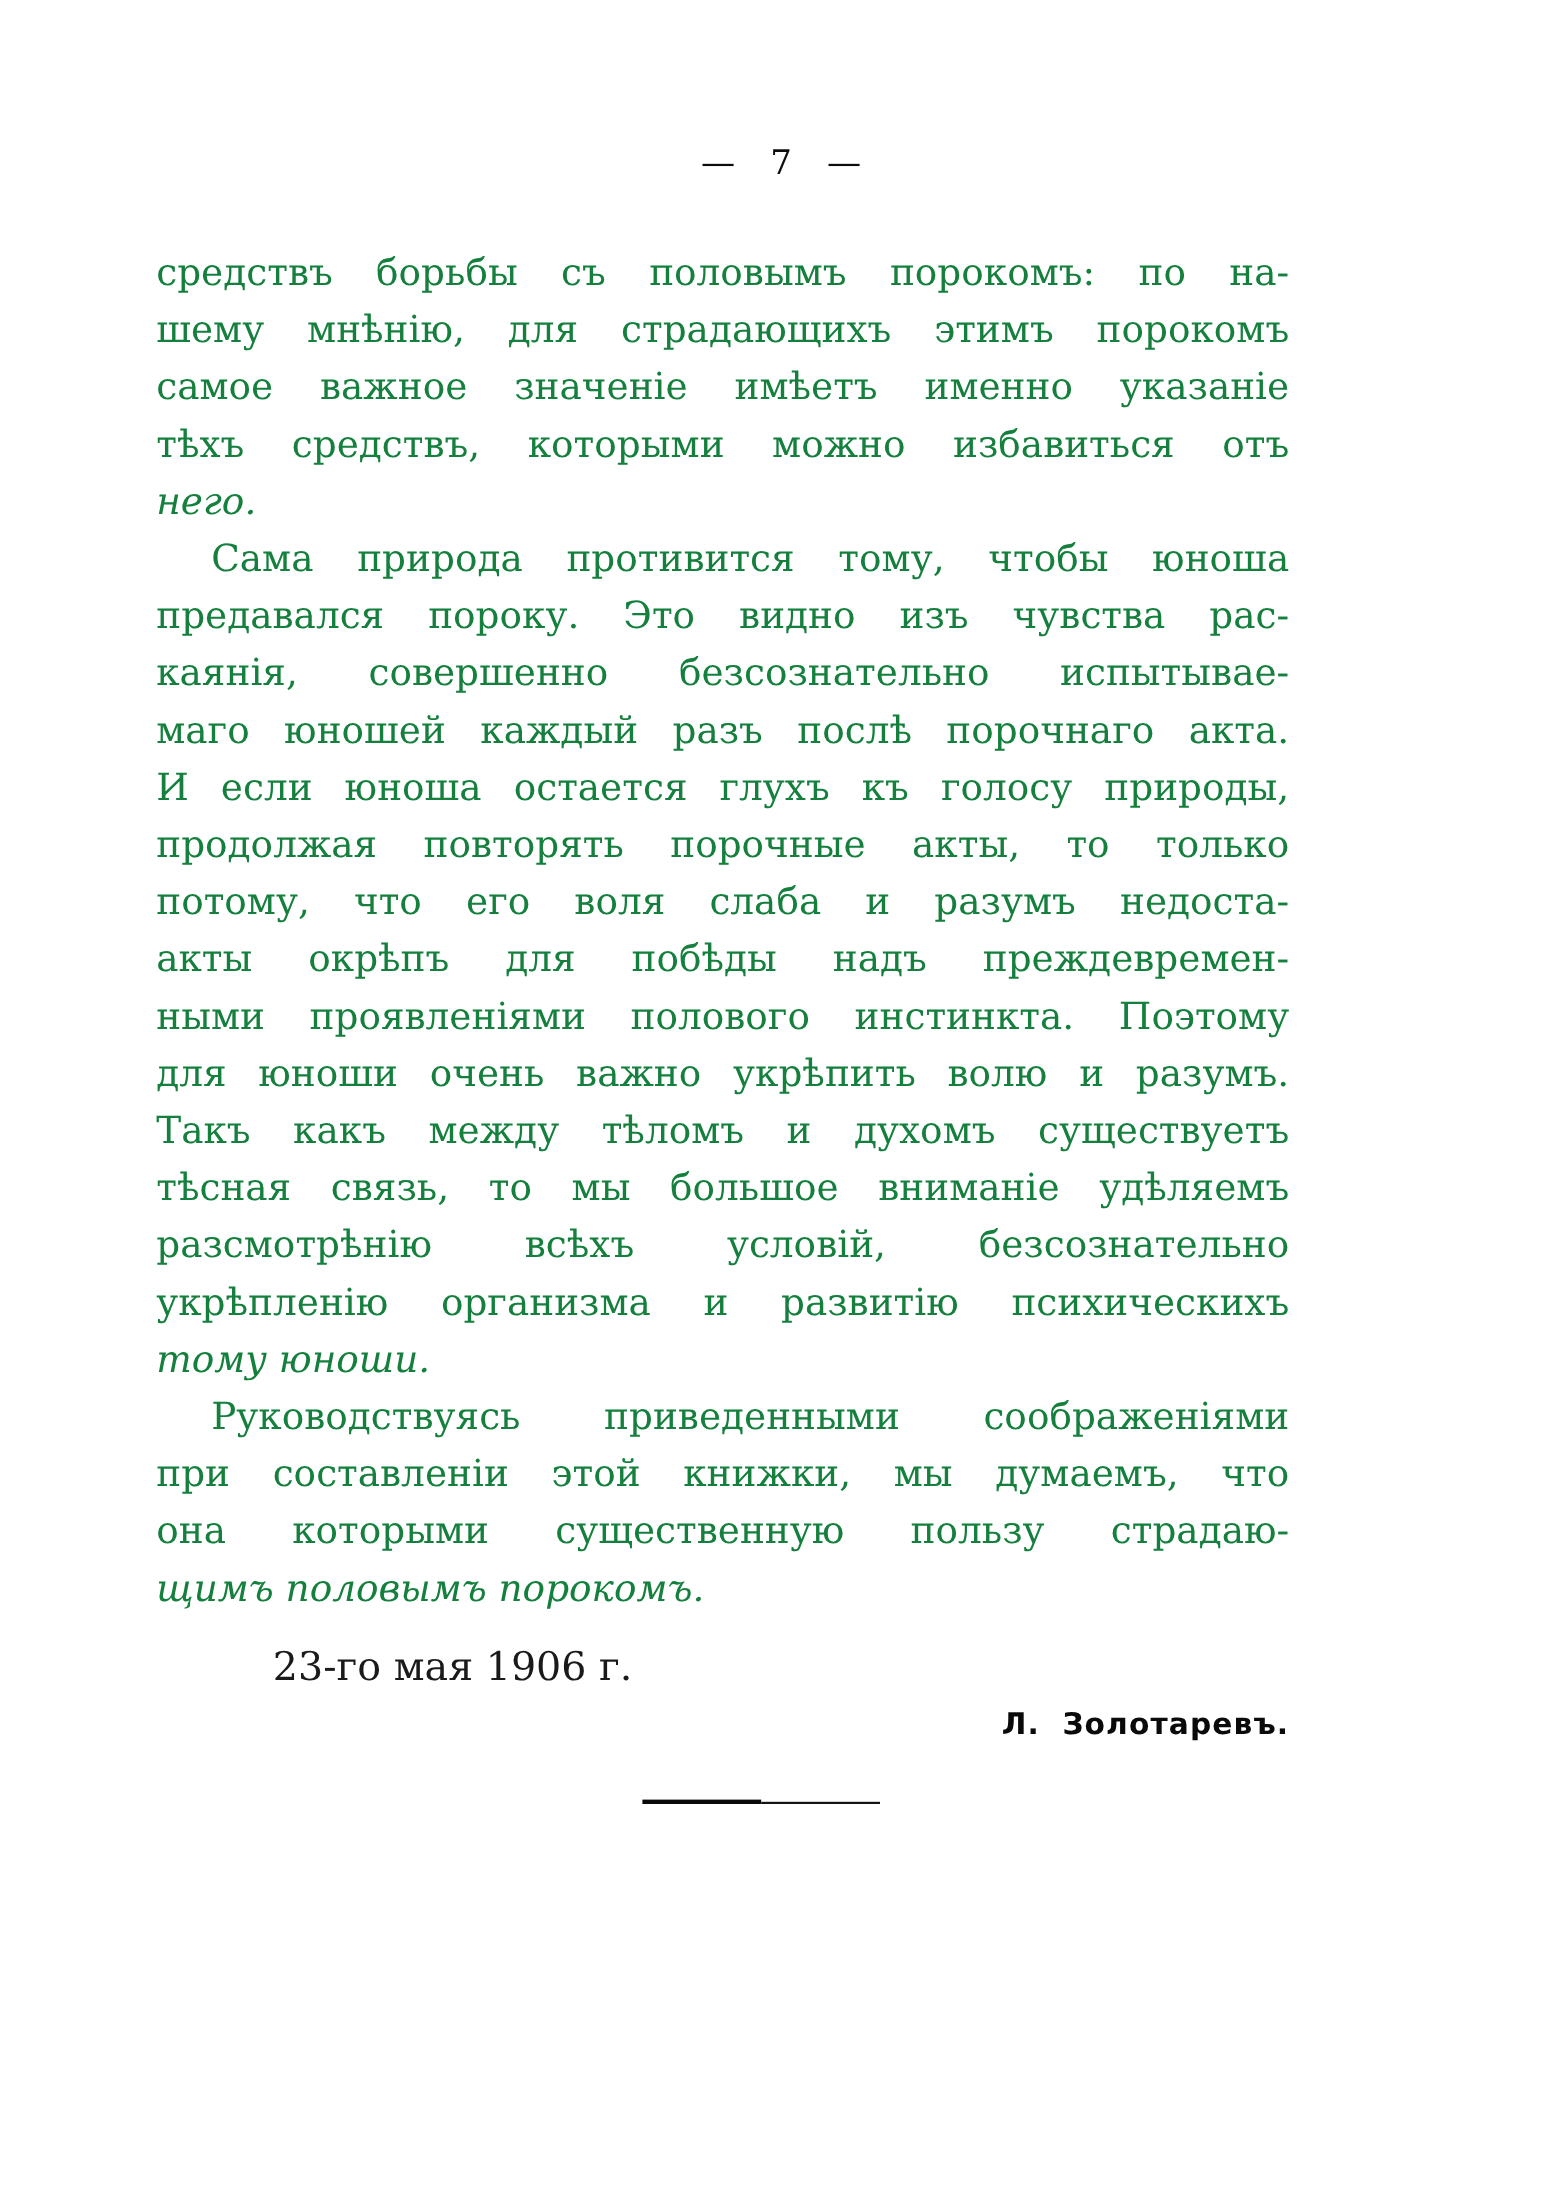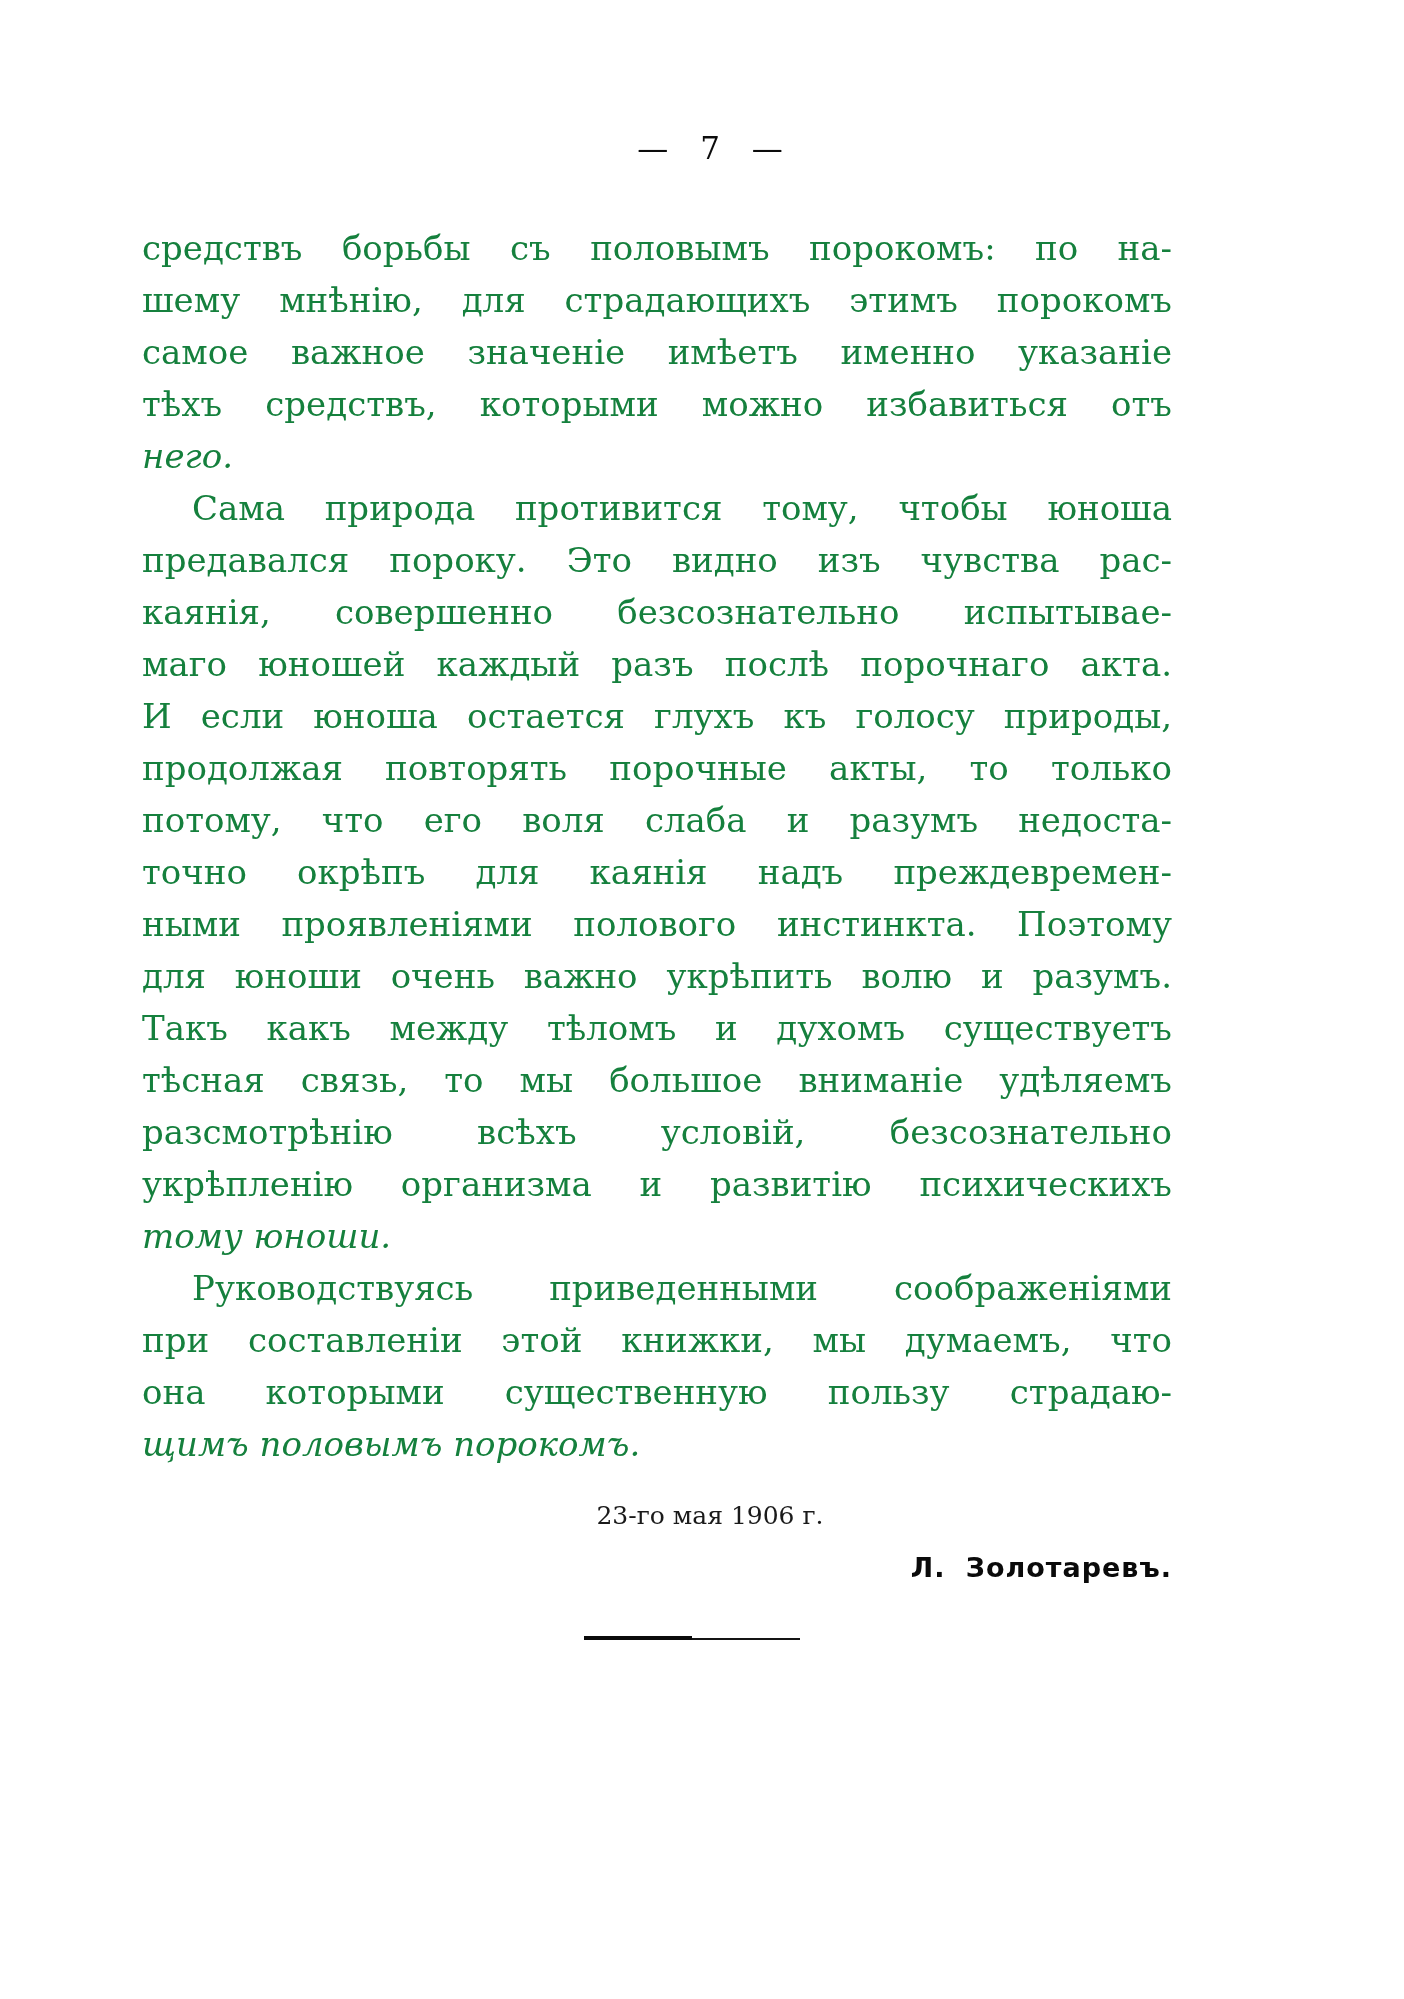--- a/index.html
+++ b/index.html
@@ -52,25 +52,24 @@
   }
 
   .line.para-end {
     text-align: left;
     text-align-last: left;
     font-style: italic;
   }
 
   .date-line {
     margin-top: 26px;
-    font-size: 25px;
+    font-size: 36px;
     line-height: 40px;
     text-indent: 106px;
     color: #1a1a1a;
-    text-align: center;
   }
 
   .signature-line {
     margin-top: 8px;
     font-size: 27px;
     line-height: 48px;
     text-align: right;
     font-weight: bold;
     font-family: "DejaVu Sans", "Liberation Sans", sans-serif;
     letter-spacing: 1px;
@@ -114,21 +113,21 @@
     <div class="line">тѣхъ средствъ, которыми можно избавиться отъ</div>
     <div class="line para-end">него.</div>
 
     <div class="line indent">Сама природа противится тому, чтобы юноша</div>
     <div class="line">предавался пороку. Это видно изъ чувства рас-</div>
     <div class="line">каянія, совершенно безсознательно испытывае-</div>
     <div class="line">маго юношей каждый разъ послѣ порочнаго акта.</div>
     <div class="line">И если юноша остается глухъ къ голосу природы,</div>
     <div class="line">продолжая повторять порочные акты, то только</div>
     <div class="line">потому, что его воля слаба и разумъ недоста-</div>
-    <div class="line">точно окрѣпъ для каянія надъ преждевремен-</div>
+    <div class="line">акты окрѣпъ для побѣды надъ преждевремен-</div>
     <div class="line">ными проявленіями полового инстинкта. Поэтому</div>
     <div class="line">для юноши очень важно укрѣпить волю и разумъ.</div>
     <div class="line">Такъ какъ между тѣломъ и духомъ существуетъ</div>
     <div class="line">тѣсная связь, то мы большое вниманіе удѣляемъ</div>
     <div class="line">разсмотрѣнію всѣхъ условій, безсознательно</div>
     <div class="line">укрѣпленію организма и развитію психическихъ</div>
     <div class="line para-end">тому юноши.</div>
 
     <div class="line indent">Руководствуясь приведенными соображеніями</div>
     <div class="line">при составленіи этой книжки, мы думаемъ, что</div>

